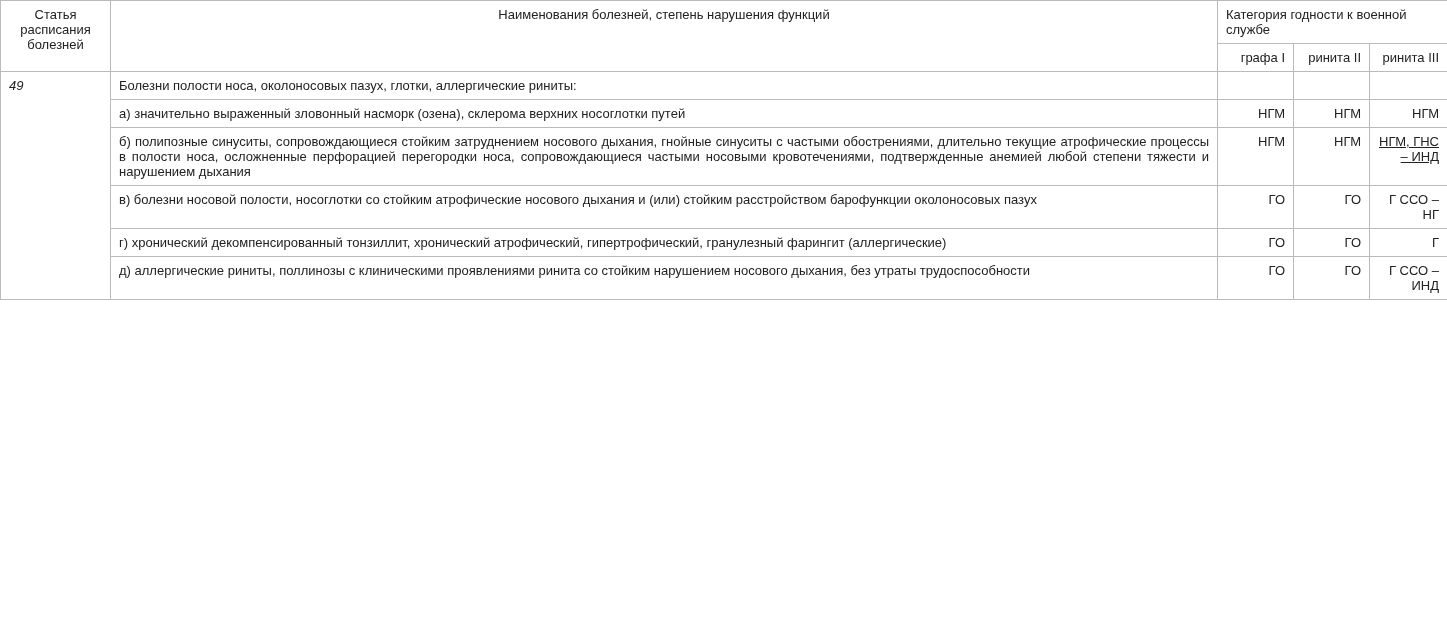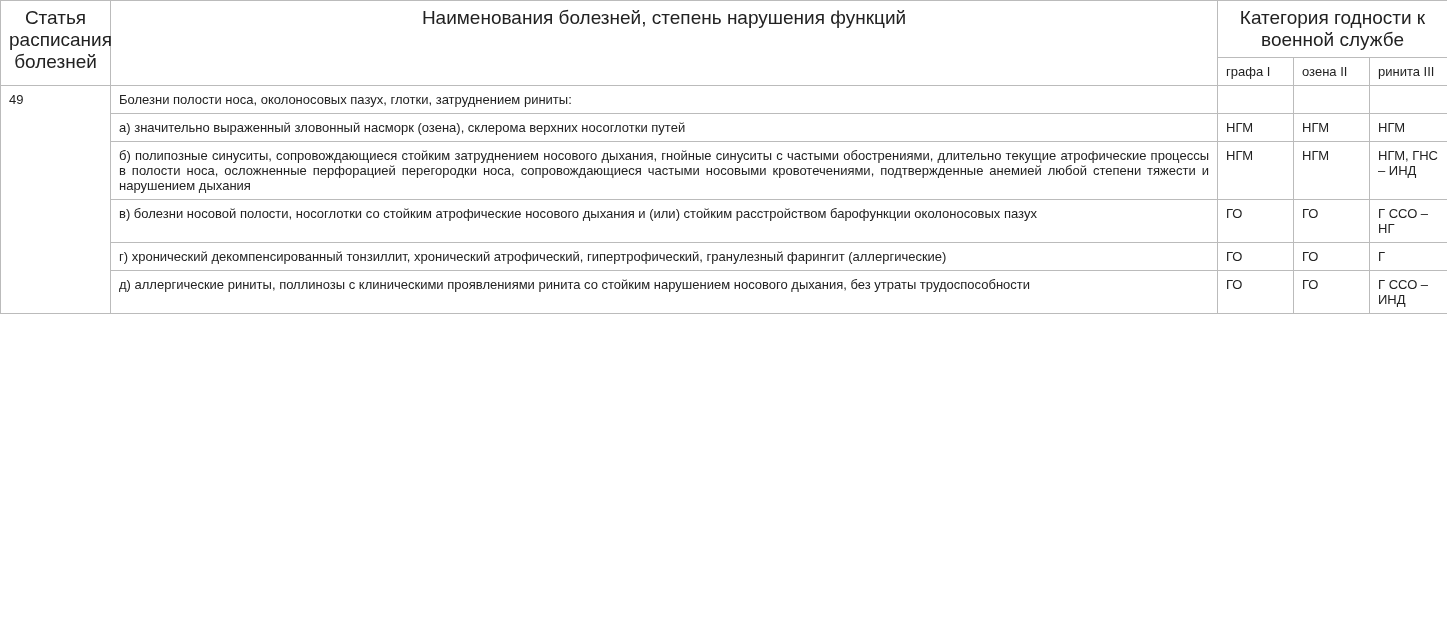--- a/index.html
+++ b/index.html
@@ -25,40 +25,40 @@
     col.col-g2 { width: 76px; }
     col.col-g3 { width: 78px; }
 
     td, th {
       border: 1px solid #bbb;
       padding: 6px 8px;
       vertical-align: top;
     }
     .header-main th {
       font-weight: normal;
-      font-size: 19px;
+      font-size: 13px;
     }
     .header-main .th-article {
       vertical-align: top;
     }
     .header-main .th-desc {
       vertical-align: top;
       margin-top: 47px;
     }
     .header-main .th-godnost {
-      text-align: center;
+      text-align: left;
       vertical-align: top;
     }
     .header-grafas th {
       font-weight: normal;
       font-size: 13px;
       vertical-align: top;
     }
     .cell-grafs {
-      text-align: left;
+      text-align: right;
       vertical-align: top;
     }
     .text-cell {
       text-align: justify;
     }
   </style>
 </head>
 <body>
 
 <div class="table-wrapper">
@@ -80,46 +80,46 @@
         </th>
         <th class="th-godnost" colspan="3">
           <span>Категория годности к военной службе</span>
         </th>
       </tr>
       <tr class="header-grafas">
         <th class="cell-grafs">
           <span>графа I</span>
         </th>
         <th class="cell-grafs">
-          <span>озена II</span>
+          <span>ринита II</span>
         </th>
         <th class="cell-grafs">
           <span>ринита III</span>
         </th>
       </tr>
     </thead>
     <tbody id="table-body">
     <tr>
-          <td rowspan="6" style="vertical-align: top;">49</td>
-          <td class="text-cell">Болезни полости носа, околоносовых пазух, глотки, затруднением риниты:</td>
+          <td rowspan="6" style="vertical-align: top; font-style: italic;">49</td>
+          <td class="text-cell">Болезни полости носа, околоносовых пазух, глотки, аллергические риниты:</td>
           <td class="cell-grafs" style="white-space: pre-line;"></td>
           <td class="cell-grafs" style="white-space: pre-line;"></td>
           <td class="cell-grafs" style="white-space: pre-line;"></td>
         </tr>
         <tr>
           <td class="text-cell">а) значительно выраженный зловонный насморк (озена), склерома верхних носоглотки путей</td>
           <td class="cell-grafs" style="white-space: pre-line;">НГМ</td>
           <td class="cell-grafs" style="white-space: pre-line;">НГМ</td>
           <td class="cell-grafs" style="white-space: pre-line;">НГМ</td>
         </tr>
         <tr>
           <td class="text-cell">б) полипозные синуситы, сопровождающиеся стойким затруднением носового дыхания, гнойные синуситы с частыми обострениями, длительно текущие атрофические процессы в полости носа, осложненные перфорацией перегородки носа, сопровождающиеся частыми носовыми кровотечениями, подтвержденные анемией любой степени тяжести и нарушением дыхания</td>
           <td class="cell-grafs" style="white-space: pre-line;">НГМ</td>
           <td class="cell-grafs" style="white-space: pre-line;">НГМ</td>
-          <td class="cell-grafs" style="white-space: pre-line;">НГМ, ГНС – ИНД</td>
+          <td class="cell-grafs" style="white-space: pre-line; text-decoration: underline;">НГМ, ГНС – ИНД</td>
         </tr>
         <tr>
           <td class="text-cell">в) болезни носовой полости, носоглотки со стойким атрофические носового дыхания и (или) стойким расстройством барофункции околоносовых пазух</td>
           <td class="cell-grafs" style="white-space: pre-line;">ГО</td>
           <td class="cell-grafs" style="white-space: pre-line;">ГО</td>
           <td class="cell-grafs" style="white-space: pre-line;">Г ССО – НГ</td>
         </tr>
         <tr>
           <td class="text-cell">г) хронический декомпенсированный тонзиллит, хронический атрофический, гипертрофический, гранулезный фарингит (аллергические)</td>
           <td class="cell-grafs" style="white-space: pre-line;">ГО</td>

